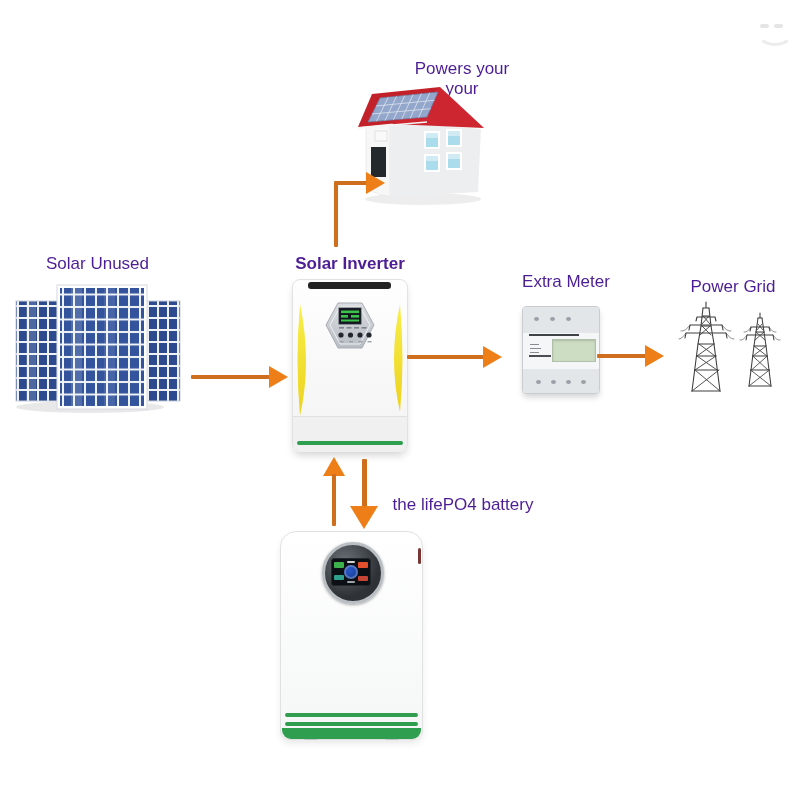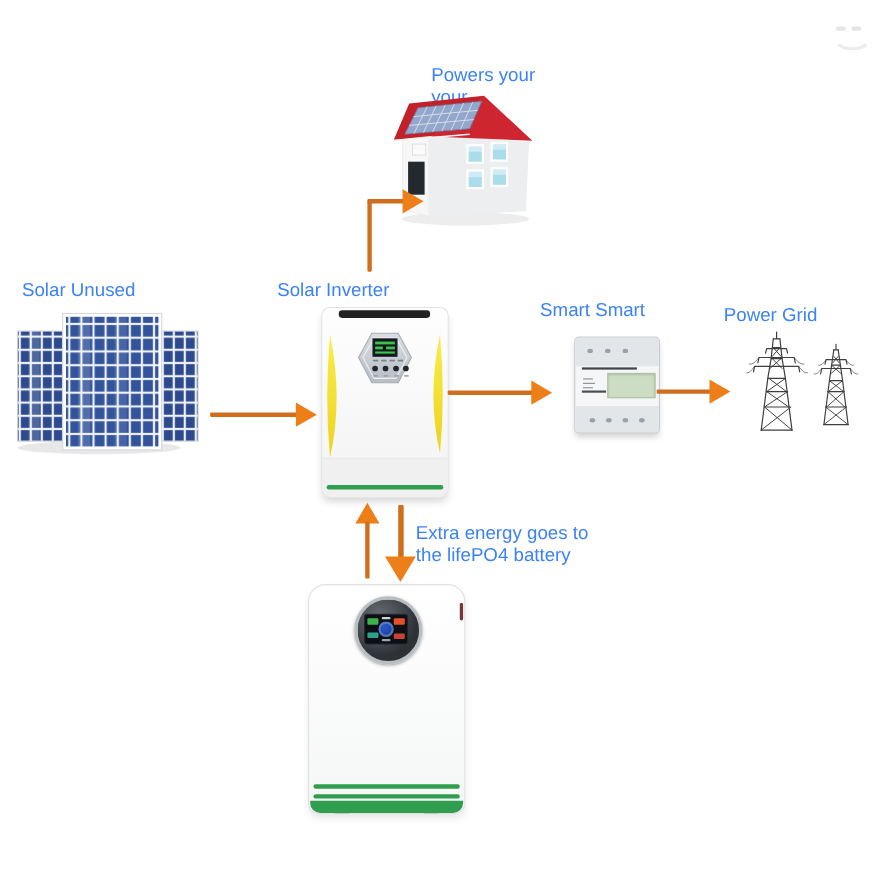--- a/index.html
+++ b/index.html
@@ -1,19 +1,19 @@
 <!DOCTYPE html>
 <html><head>
 <meta charset="utf-8">
 <style>
   html,body{margin:0;padding:0;background:#ffffff;}
   .canvas{position:relative;width:800px;height:800px;background:#ffffff;overflow:hidden;
           font-family:"Liberation Sans",sans-serif;}
   .abs{position:absolute;}
-  .label{position:absolute;font-size:17px;line-height:19.5px;color:#3b82f6;text-align:left;}
+  .label{position:absolute;font-size:17px;line-height:19.5px;color:#4c1d95;text-align:center;}
   
   .shaft{position:absolute;background:#cf6f1e;border-radius:1px;}
   .head-right{position:absolute;width:0;height:0;border-top:11px solid transparent;
               border-bottom:11px solid transparent;border-left:19px solid #ee7e17;}
   .head-up{position:absolute;width:0;height:0;border-left:11px solid transparent;
            border-right:11px solid transparent;border-bottom:19px solid #ee7e17;}
   .head-down{position:absolute;width:0;height:0;border-left:14px solid transparent;
              border-right:14px solid transparent;border-top:23px solid #ee7e17;}
   
   .inverter{position:absolute;left:292px;top:279px;width:114px;height:171px;
@@ -63,25 +63,25 @@
     <div class="dash" style="left:6px;"></div>
     <div class="dash" style="left:20px;"></div>
     <div class="arc"></div>
   </div>
 
   <div class="label" style="left:392px;top:59px;width:140px;">
     <span>Powers your</span><br>
     <span>your</span>
   </div>
   <div class="label" style="left:20px;top:254px;width:155px;">Solar Unused</div>
-  <div class="label" style="left:252px;top:254px;width:156px;">Solar Inverter</div>
-  <div class="label" style="left:491px;top:272px;width:150px;">Smart Smart</div>
+  <div class="label" style="left:272px;top:254px;width:156px;font-weight:bold;">Solar Inverter</div>
+  <div class="label" style="left:491px;top:272px;width:150px;">Extra Meter</div>
   <div class="label" style="left:658px;top:277px;width:150px;">Power Grid</div>
   <div class="label" style="left:378px;top:475px;width:170px;">
-    <span>Extra energy goes to</span><br>
+    <br>
     <span>the lifePO4 battery</span>
   </div>
 
   <svg class="abs" style="left:348px;top:80px;" width="142" height="128" viewBox="0 0 142 128">
     <ellipse cx="75" cy="119" rx="58" ry="6" fill="#ededed"></ellipse>
     <polygon points="18,45 42,41 42,117 18,110" fill="#f7f7f7" stroke="#e3e3e3" stroke-width="0.6"></polygon>
     <polygon points="42,41 133,49 130,112 42,117" fill="#eceef0"></polygon>
     <polygon points="10,47 24,14 92,7 80,40" fill="#c32129"></polygon>
     <polygon points="92,7 136,48 44,44" fill="#cd2630"></polygon>
     <line x1="10" y1="48" x2="79" y2="42" stroke="#f4f4f4" stroke-width="1.4"></line>

